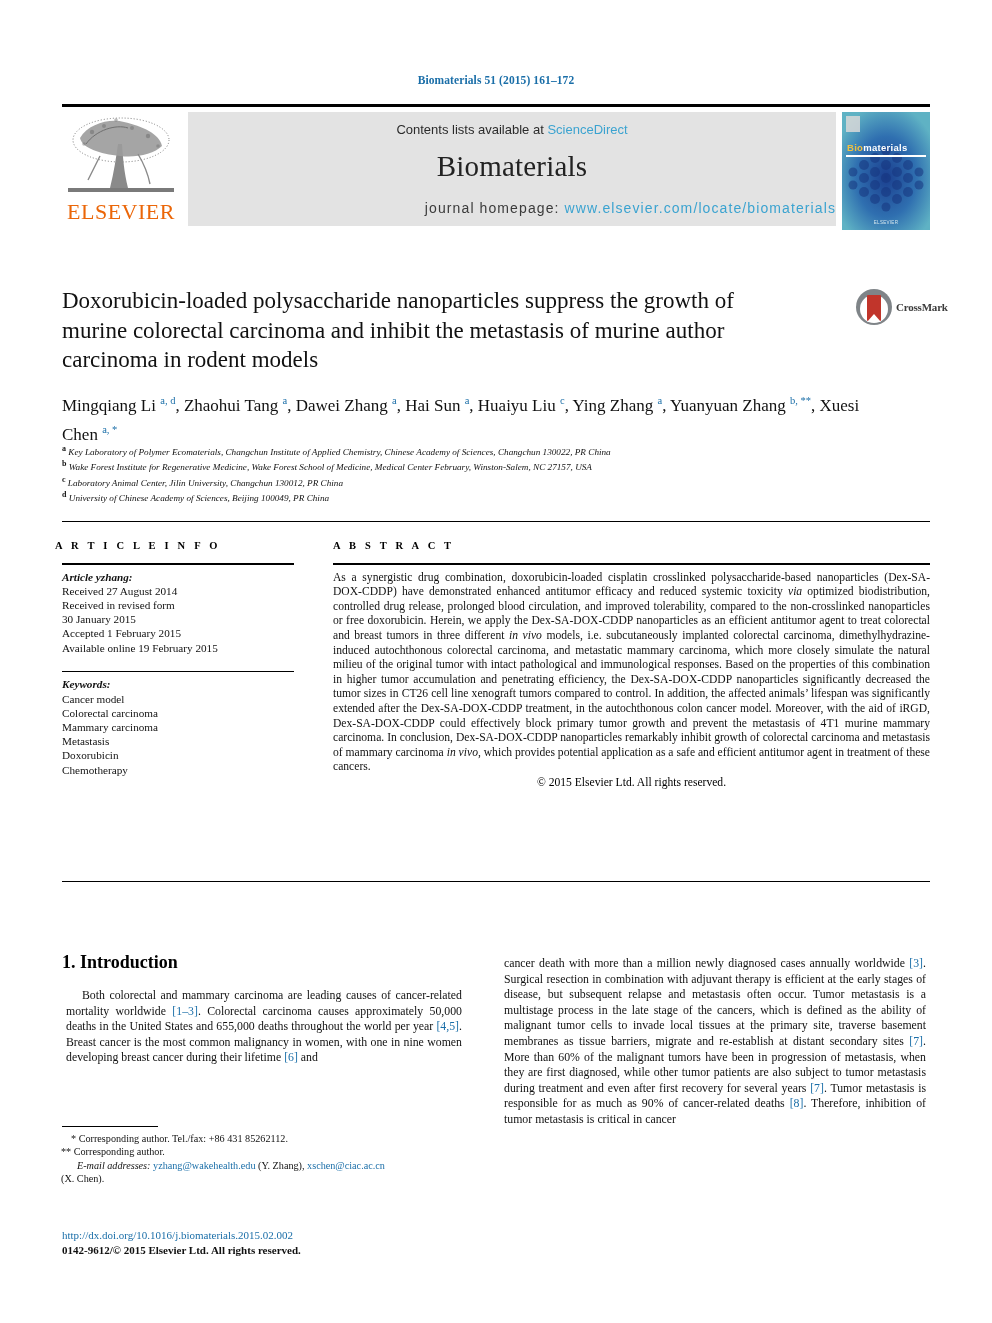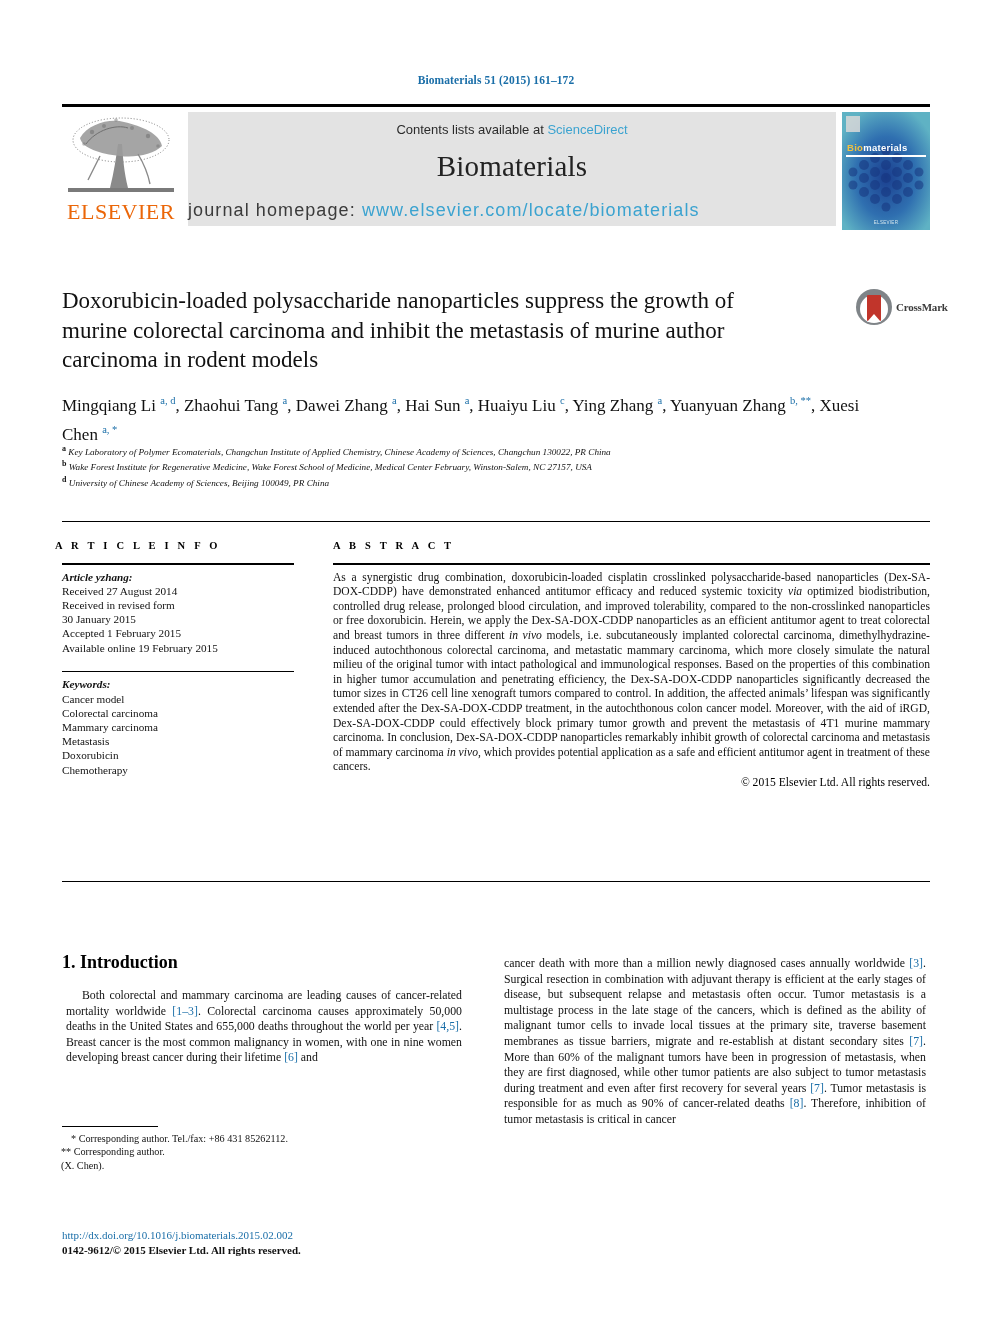--- a/index.html
+++ b/index.html
@@ -76,23 +76,23 @@
   .contents-line .sd { color: #3ba3d0; }
   .journal-name {
     position: absolute; left: 0; top: 38px;
     width: 100%; text-align: center;
     font-family: "Liberation Serif", serif;
     font-size: 29px; color: #222;
     letter-spacing: .2px;
   }
   .homepage-line {
     position: absolute; left: 0; top: 88px;
-    width: 100%; text-align: left;
+    width: 100%; text-align: right;
     font-family: "Liberation Sans", sans-serif;
-    font-size: 18px; color: #3b3b3b;
+    font-size: 14px; color: #3b3b3b;
     letter-spacing: 1.1px;
   }
   .homepage-line .url { color: #3ba3d0; }
   .cover-thumb {
     position: absolute;
     left: 780px; top: 8px;
     width: 88px; height: 118px;
     background: linear-gradient(160deg,#49a6bd 0%,#2d74b0 45%,#1f4f93 100%);
     overflow: hidden;
   }
@@ -224,21 +224,21 @@
   .abs-text {
     font-size: 11.6px;
     line-height: 14.6px;
     text-align: justify;
     color: #111;
   }
   .abs-text i { font-style: italic; }
   .copyright {
     margin-top: 1px;
     font-size: 11.6px;
-    text-align: right;
+    text-align: center;
   }
 
   
   .sec-title {
     position: absolute;
     left: 62px; top: 952px;
     font-size: 18px;
     font-weight: bold;
   }
   .col-left {
@@ -383,20 +383,21 @@
       <div class="cm-notch"></div>
     </div>
     <div class="cm-text">CrossMark</div>
   </div>
 
   <div class="authors">Mingqiang Li <sup>a, d</sup>, Zhaohui Tang <sup>a</sup>, Dawei Zhang <sup>a</sup>, Hai Sun <sup>a</sup>, Huaiyu Liu <sup>c</sup>, Ying Zhang <sup>a</sup>, Yuanyuan Zhang <sup>b, **</sup>, Xuesi Chen <sup>a, *</sup></div>
 
   <div class="affiliations">
     <div><span class="lbl">a</span> <span>Key Laboratory of Polymer Ecomaterials, Changchun Institute of Applied Chemistry, Chinese Academy of Sciences, Changchun 130022, PR China</span></div>
     <div><span class="lbl">b</span> <span>Wake Forest Institute for Regenerative Medicine, Wake Forest School of Medicine, Medical Center February, Winston-Salem, NC 27157, USA</span></div>
+    <div><span class="lbl">c</span> <span>Laboratory Animal Center, Jilin University, Changchun 130012, PR China</span></div>
     <div><span class="lbl">d</span> <span>University of Chinese Academy of Sciences, Beijing 100049, PR China</span></div>
   </div>
 
   <div class="rule-thin" style="left:62px; top:521px; width:868px; height:1px;"></div>
 
   <div class="sec-head" style="left:55px; top:540px;">A R T I C L E  I N F O</div>
   <div class="sec-head" style="left:333px; top:540px;">A B S T R A C T</div>
 
   <div class="info-col">
     <div class="info-rule"></div>
@@ -434,20 +435,26 @@
       <p>Both colorectal and mammary carcinoma are leading causes of cancer-related mortality worldwide <span class="ref">[1–3]</span>. Colorectal carcinoma causes approximately 50,000 deaths in the United States and 655,000 deaths throughout the world per year <span class="ref">[4,5]</span>. Breast cancer is the most common malignancy in women, with one in nine women developing breast cancer during their lifetime <span class="ref">[6]</span> and</p>
     </div>
   <div class="col-right">
       <p style="text-indent:0">cancer death with more than a million newly diagnosed cases annually worldwide <span class="ref">[3]</span>. Surgical resection in combination with adjuvant therapy is efficient at the early stages of disease, but subsequent relapse and metastasis often occur. Tumor metastasis is a multistage process in the late stage of the cancers, which is defined as the ability of malignant tumor cells to invade local tissues at the primary site, traverse basement membranes as tissue barriers, migrate and re-establish at distant secondary sites <span class="ref">[7]</span>. More than 60% of the malignant tumors have been in progression of metastasis, when they are first diagnosed, while other tumor patients are also subject to tumor metastasis during treatment and even after first recovery for several years <span class="ref">[7]</span>. Tumor metastasis is responsible for as much as 90% of cancer-related deaths <span class="ref">[8]</span>. Therefore, inhibition of tumor metastasis is critical in cancer</p>
     </div>
 
   <div class="foot-rule"></div>
   <div class="footnotes">
     <div style="padding-left:10px">* Corresponding author. Tel./fax: +86 431 85262112.</div>
     <div>** Corresponding author.</div>
+    <div style="padding-left:16px">
+      <span class="em">E-mail addresses:</span>
+      <span class="link">yzhang@wakehealth.edu</span>
+      <span>(Y. Zhang)</span>,
+      <span class="link">xschen@ciac.ac.cn</span>
+    </div>
     <div>(X. Chen).</div>
   </div>
 
   <div class="doi-block">
     <div class="doi">http://dx.doi.org/10.1016/j.biomaterials.2015.02.002</div>
     <div class="issn">0142-9612/© 2015 Elsevier Ltd. All rights reserved.</div>
   </div>
 
 </div>
 

